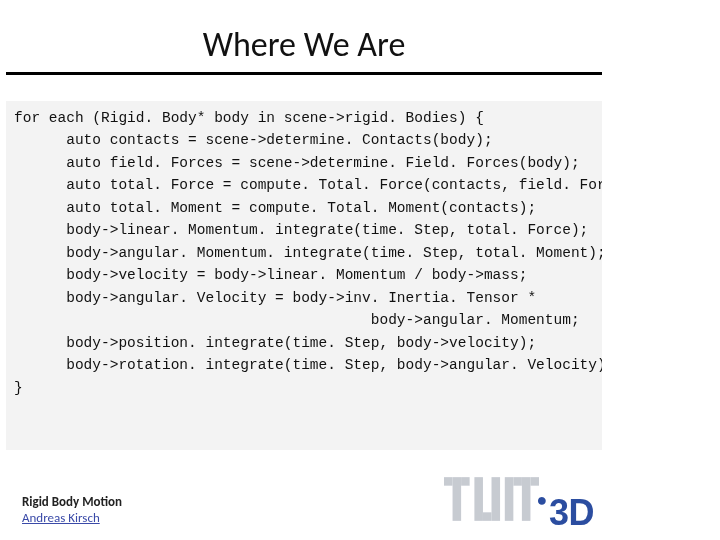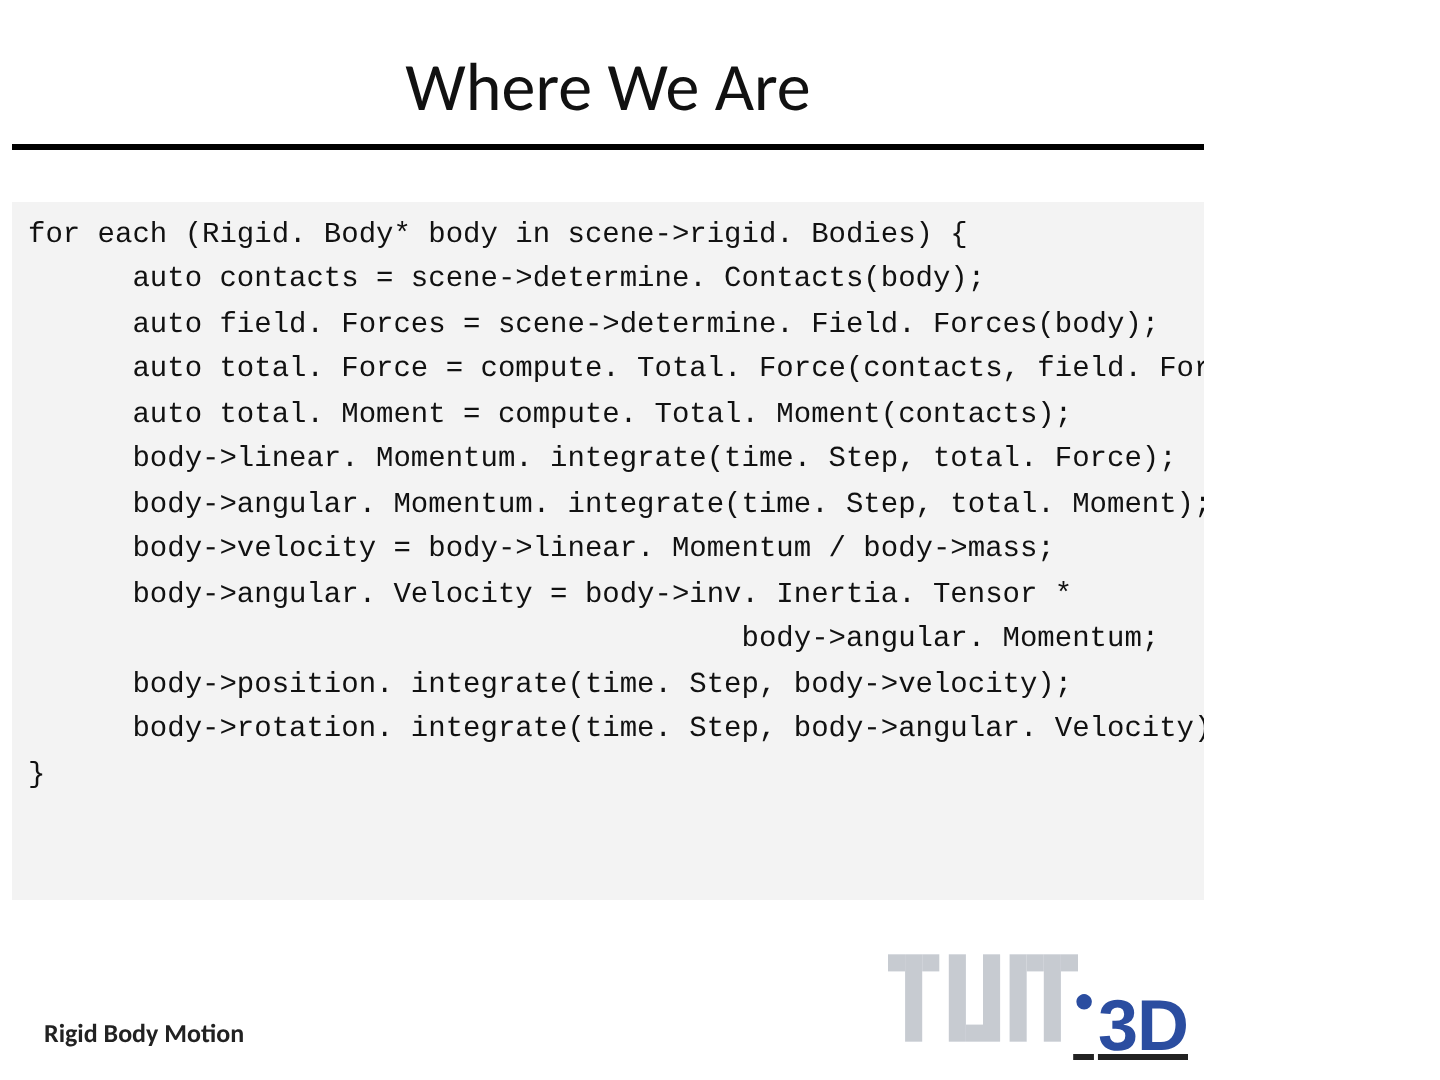--- a/index.html
+++ b/index.html
@@ -70,21 +70,20 @@
   .footer .author {
     color: #3a4aa8;
     text-decoration: underline;
     font-weight: 400;
   }
   .logo-area {
     position: absolute;
     right: 14px;
     bottom: 10px;
     text-align: right;
-    text-decoration: underline;
   }
   .logo-row {
     display: flex;
     align-items: baseline;
     justify-content: flex-end;
     gap: 0;
   }
   .tum-logo {
     width: 95px;
     height: 44px;
@@ -132,20 +131,21 @@
       body-&gt;angular. Momentum. integrate(time. Step, total. Moment);
       body-&gt;velocity = body-&gt;linear. Momentum / body-&gt;mass;
       body-&gt;angular. Velocity = body-&gt;inv. Inertia. Tensor *
                                          body-&gt;angular. Momentum;
       body-&gt;position. integrate(time. Step, body-&gt;velocity);
       body-&gt;rotation. integrate(time. Step, body-&gt;angular. Velocity);
 }</div>
 
   <div class="footer">
     <div class="topic">Rigid Body Motion</div>
+    <div class="author">Andreas Kirsch</div>
   </div>
 
   <div class="logo-area">
     <div class="logo-row">
       <svg class="tum-logo" viewBox="0 0 100 46">
         <g fill="#9aa1ad">
           <rect x="0" y="0" width="9" height="9"></rect>
           <rect x="9" y="0" width="9" height="46"></rect>
           <rect x="18" y="0" width="9" height="9"></rect>
           <rect x="32" y="0" width="9" height="46"></rect>

